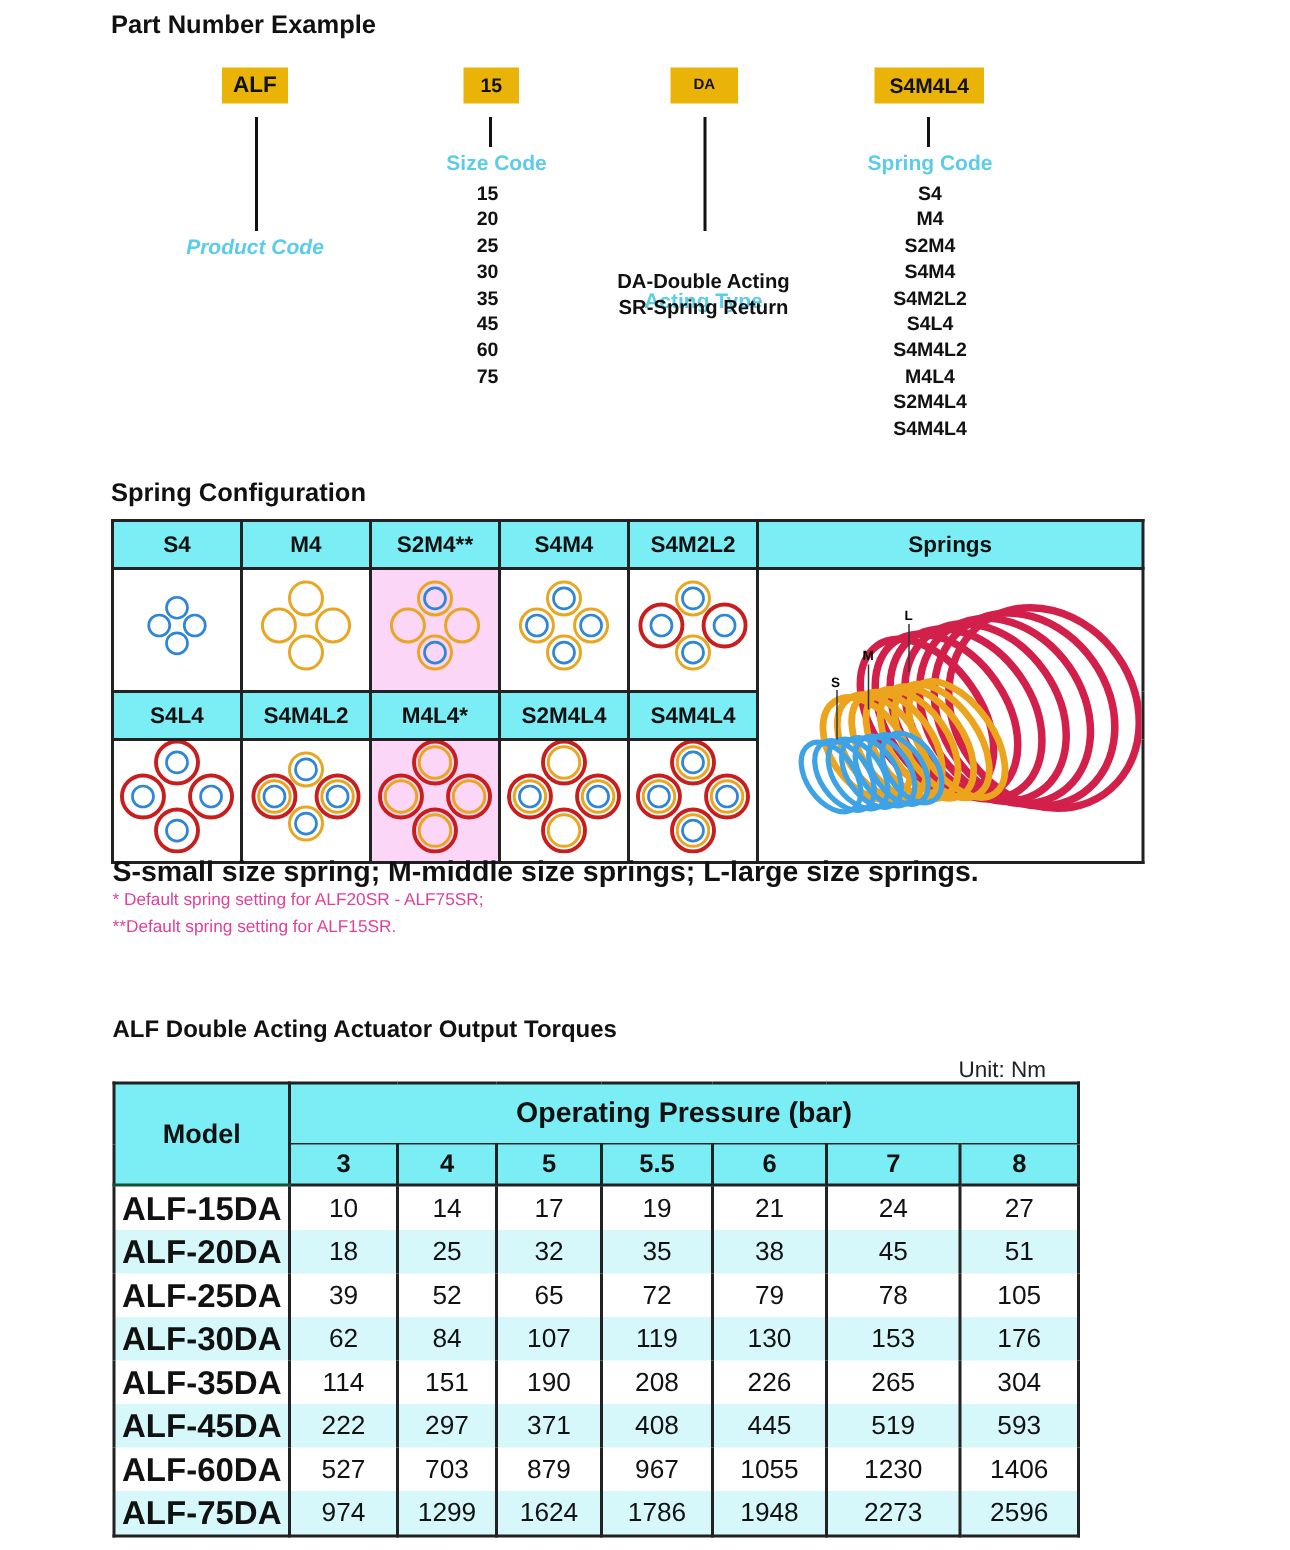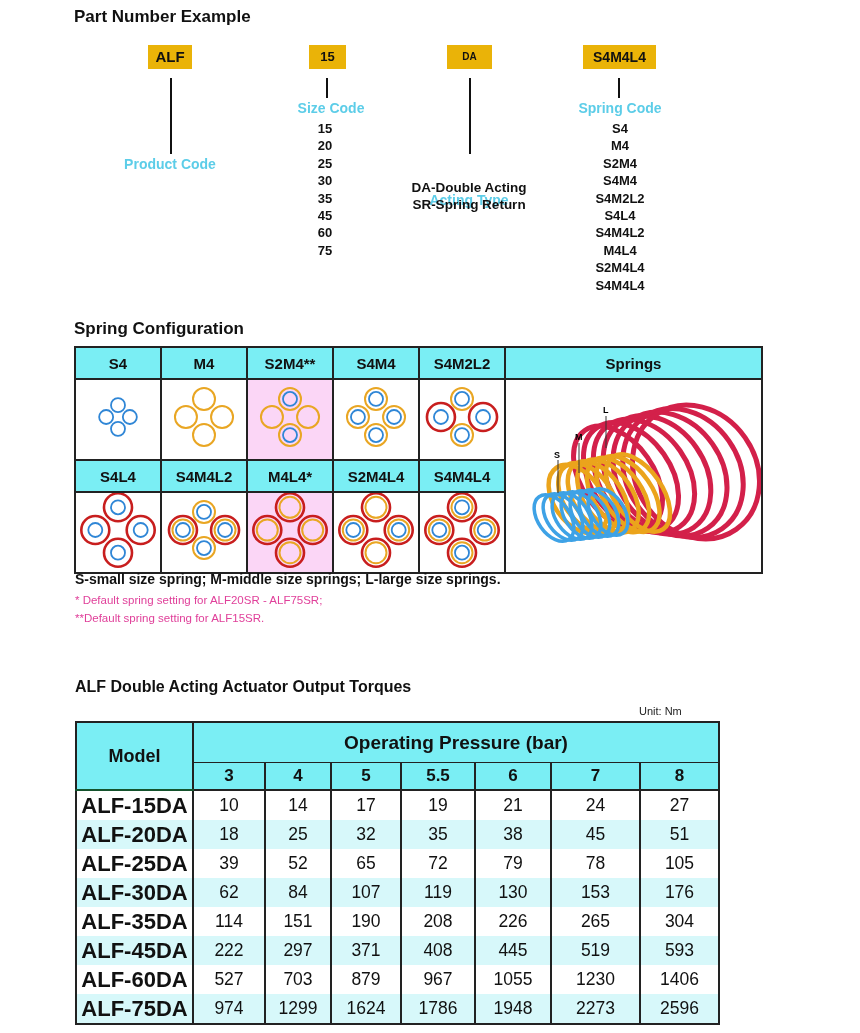--- a/index.html
+++ b/index.html
@@ -10,44 +10,44 @@
   .cyan-label { position:absolute; color:#5ccde8; font-weight:bold; font-size:14px; text-align:center; white-space:nowrap; }
   .list { position:absolute; font-weight:bold; font-size:13px; text-align:center; line-height:17.4px; white-space:nowrap; }
 
   
   #spring-table { position:absolute; left:74px; top:346px; border-collapse:collapse; }
   #spring-table td, #spring-table th { border:2px solid #222; padding:0; }
   #spring-table th { background:#7aeef4; font-size:15px; font-weight:bold; height:30px; text-align:center; }
   #spring-table td.cell { width:84px; height:75px; background:#fff; text-align:center; vertical-align:middle; }
   #spring-table td.cell.pink { background:#fbd6f6; }
   #spring-table td.springs { width:255px; background:#fff; }
-  .legend-note { position:absolute; left:75px; top:571px; font-weight:bold; font-size:14px; }
+  .legend-note { position:absolute; left:75px; top:571px; font-weight:bold; font-size:19px; }
   .pink-note { position:absolute; left:75px; font-size:11.5px; color:#e0409a; }
 
   
-  .unit { position:absolute; left:639px; top:705px; font-size:11px; color:#222; }
+  .unit { position:absolute; left:639px; top:705px; font-size:15px; color:#222; }
   #torque-table { position:absolute; left:75px; top:721px; border-collapse:collapse; }
   #torque-table th, #torque-table td { border-left:2px solid #222; border-right:2px solid #222; text-align:center; }
   #torque-table thead th { background:#7aeef4; font-weight:bold; }
   #torque-table .model-h { width:113px; font-size:18px; border-top:2px solid #222; border-bottom:2px solid #14532d; }
   #torque-table .press-h { font-size:19px; height:37px; border-top:2px solid #222; border-bottom:1px solid #222; }
   #torque-table .p-h { font-size:17px; height:24px; border-bottom:2px solid #222; }
   #torque-table tbody td { font-size:17.5px; height:29px; padding:0; font-family:"Liberation Sans", sans-serif; }
   #torque-table tbody td.model { font-weight:bold; font-size:22px; }
   #torque-table tbody tr:nth-child(even) td { background:#d7f8fa; }
   #torque-table tbody tr:last-child td { border-bottom:2px solid #222; }
 </style>
 </head>
 <body>
 
 <div class="h2" style="left:74px;top:7px;">Part Number Example</div>
 
 <div class="code-box" style="left:148px;top:45px;width:44px;">ALF</div>
 <div class="vline" style="left:170px;top:78px;height:76px;"></div>
-<div class="cyan-label" style="left:110px;top:156px;width:120px;">Product Code</div>
+<div class="cyan-label" style="left:110px;top:156px;width:120px;font-style:italic;">Product Code</div>
 
 <div class="code-box" style="left:309px;top:45px;width:37px;font-size:13px;">15</div>
 <div class="vline" style="left:326px;top:78px;height:20px;"></div>
 <div class="cyan-label" style="left:276px;top:100px;width:110px;">Size Code</div>
 <div class="list" id="size-list" style="left:295px;top:120px;width:60px;">
     <div>15</div>
     <div>20</div>
     <div>25</div>
     <div>30</div>
     <div>35</div>

